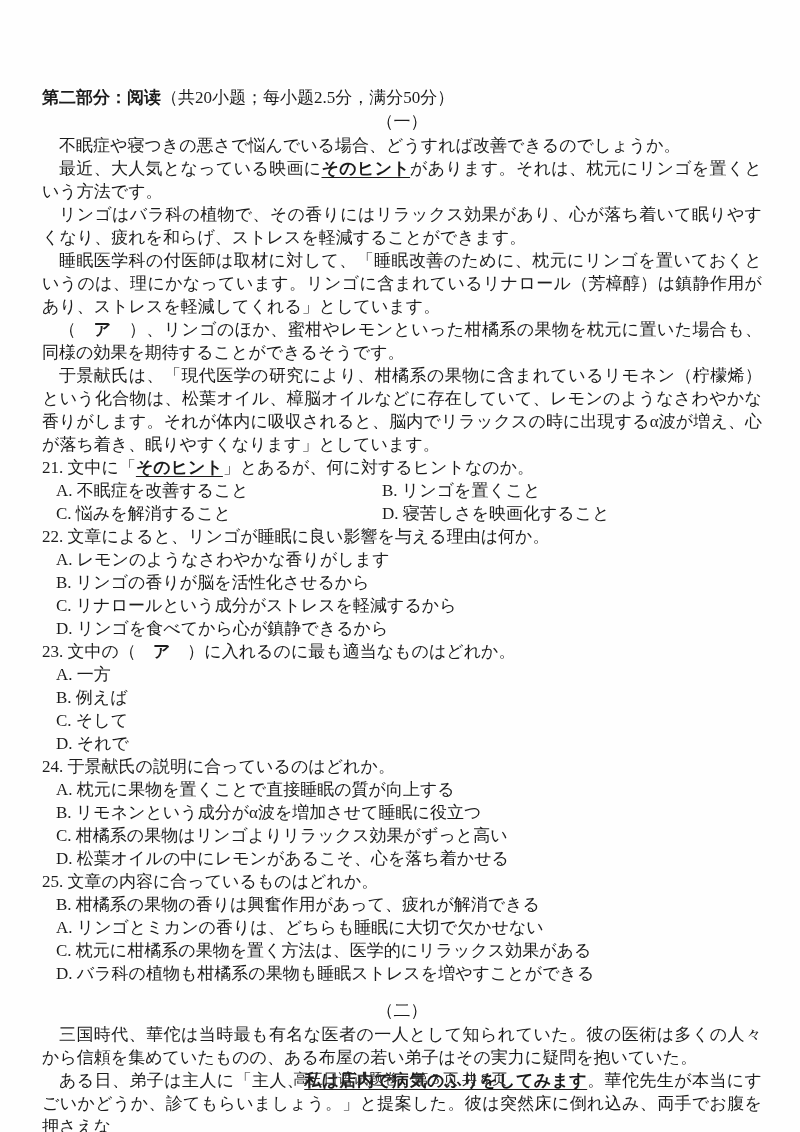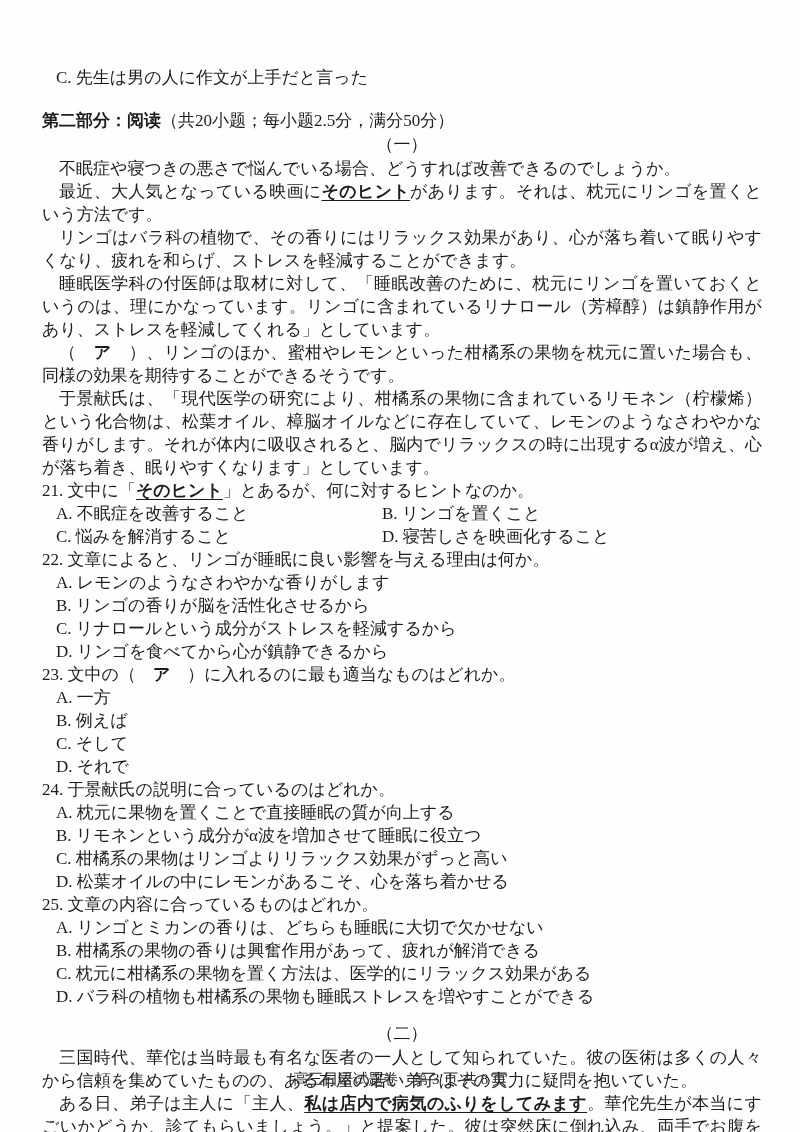--- a/index.html
+++ b/index.html
@@ -35,21 +35,20 @@
   .footer{
     position:absolute;left:0;bottom:41px;width:100%;
     text-align:center;font-size:15px;color:#2a2a2a;
   }
 </style>
 </head>
 <body>
 
 <div class="page">
 
-  <div class="prev-option">C. 先生は男の人に作文が上手だと言った</div>
 
   <div class="heading">
     <span>第二部分：阅读</span><span class="meta">（共20小题；每小题2.5分，满分50分）</span>
   </div>
 
 
   <div class="marker">（一）</div>
 
   <p class="para">不眠症や寝つきの悪さで悩んでいる場合、どうすれば改善できるのでしょうか。</p>
 
@@ -94,22 +93,22 @@
   <div>
     <div class="qstem">24. 于景献氏の説明に合っているのはどれか。</div>
     <div class="opt">A. 枕元に果物を置くことで直接睡眠の質が向上する</div>
     <div class="opt">B. リモネンという成分がα波を増加させて睡眠に役立つ</div>
     <div class="opt">C. 柑橘系の果物はリンゴよりリラックス効果がずっと高い</div>
     <div class="opt">D. 松葉オイルの中にレモンがあるこそ、心を落ち着かせる</div>
   </div>
 
   <div>
     <div class="qstem">25. 文章の内容に合っているものはどれか。</div>
+    <div class="opt">B. 柑橘系の果物の香りは興奮作用があって、疲れが解消できる</div>
     <div class="opt">A. リンゴとミカンの香りは、どちらも睡眠に大切で欠かせない</div>
-    <div class="opt">B. 柑橘系の果物の香りは興奮作用があって、疲れが解消できる</div>
     <div class="opt">C. 枕元に柑橘系の果物を置く方法は、医学的にリラックス効果がある</div>
     <div class="opt">D. バラ科の植物も柑橘系の果物も睡眠ストレスを増やすことができる</div>
   </div>
 
   <div class="marker marker2">（二）</div>
 
   <p class="para">三国時代、華佗は当時最も有名な医者の一人として知られていた。彼の医術は多くの人々から信頼を集めていたものの、ある布屋の若い弟子はその実力に疑問を抱いていた。</p>
 
   <p class="para"><span>ある日、弟子は主人に「主人、</span><span class="em">私は店内で病気のふりをしてみます</span><span>。華佗先生が本当にすごいかどうか、診てもらいましょう。」と提案した。彼は突然床に倒れ込み、両手でお腹を押さえな</span></p>
 

